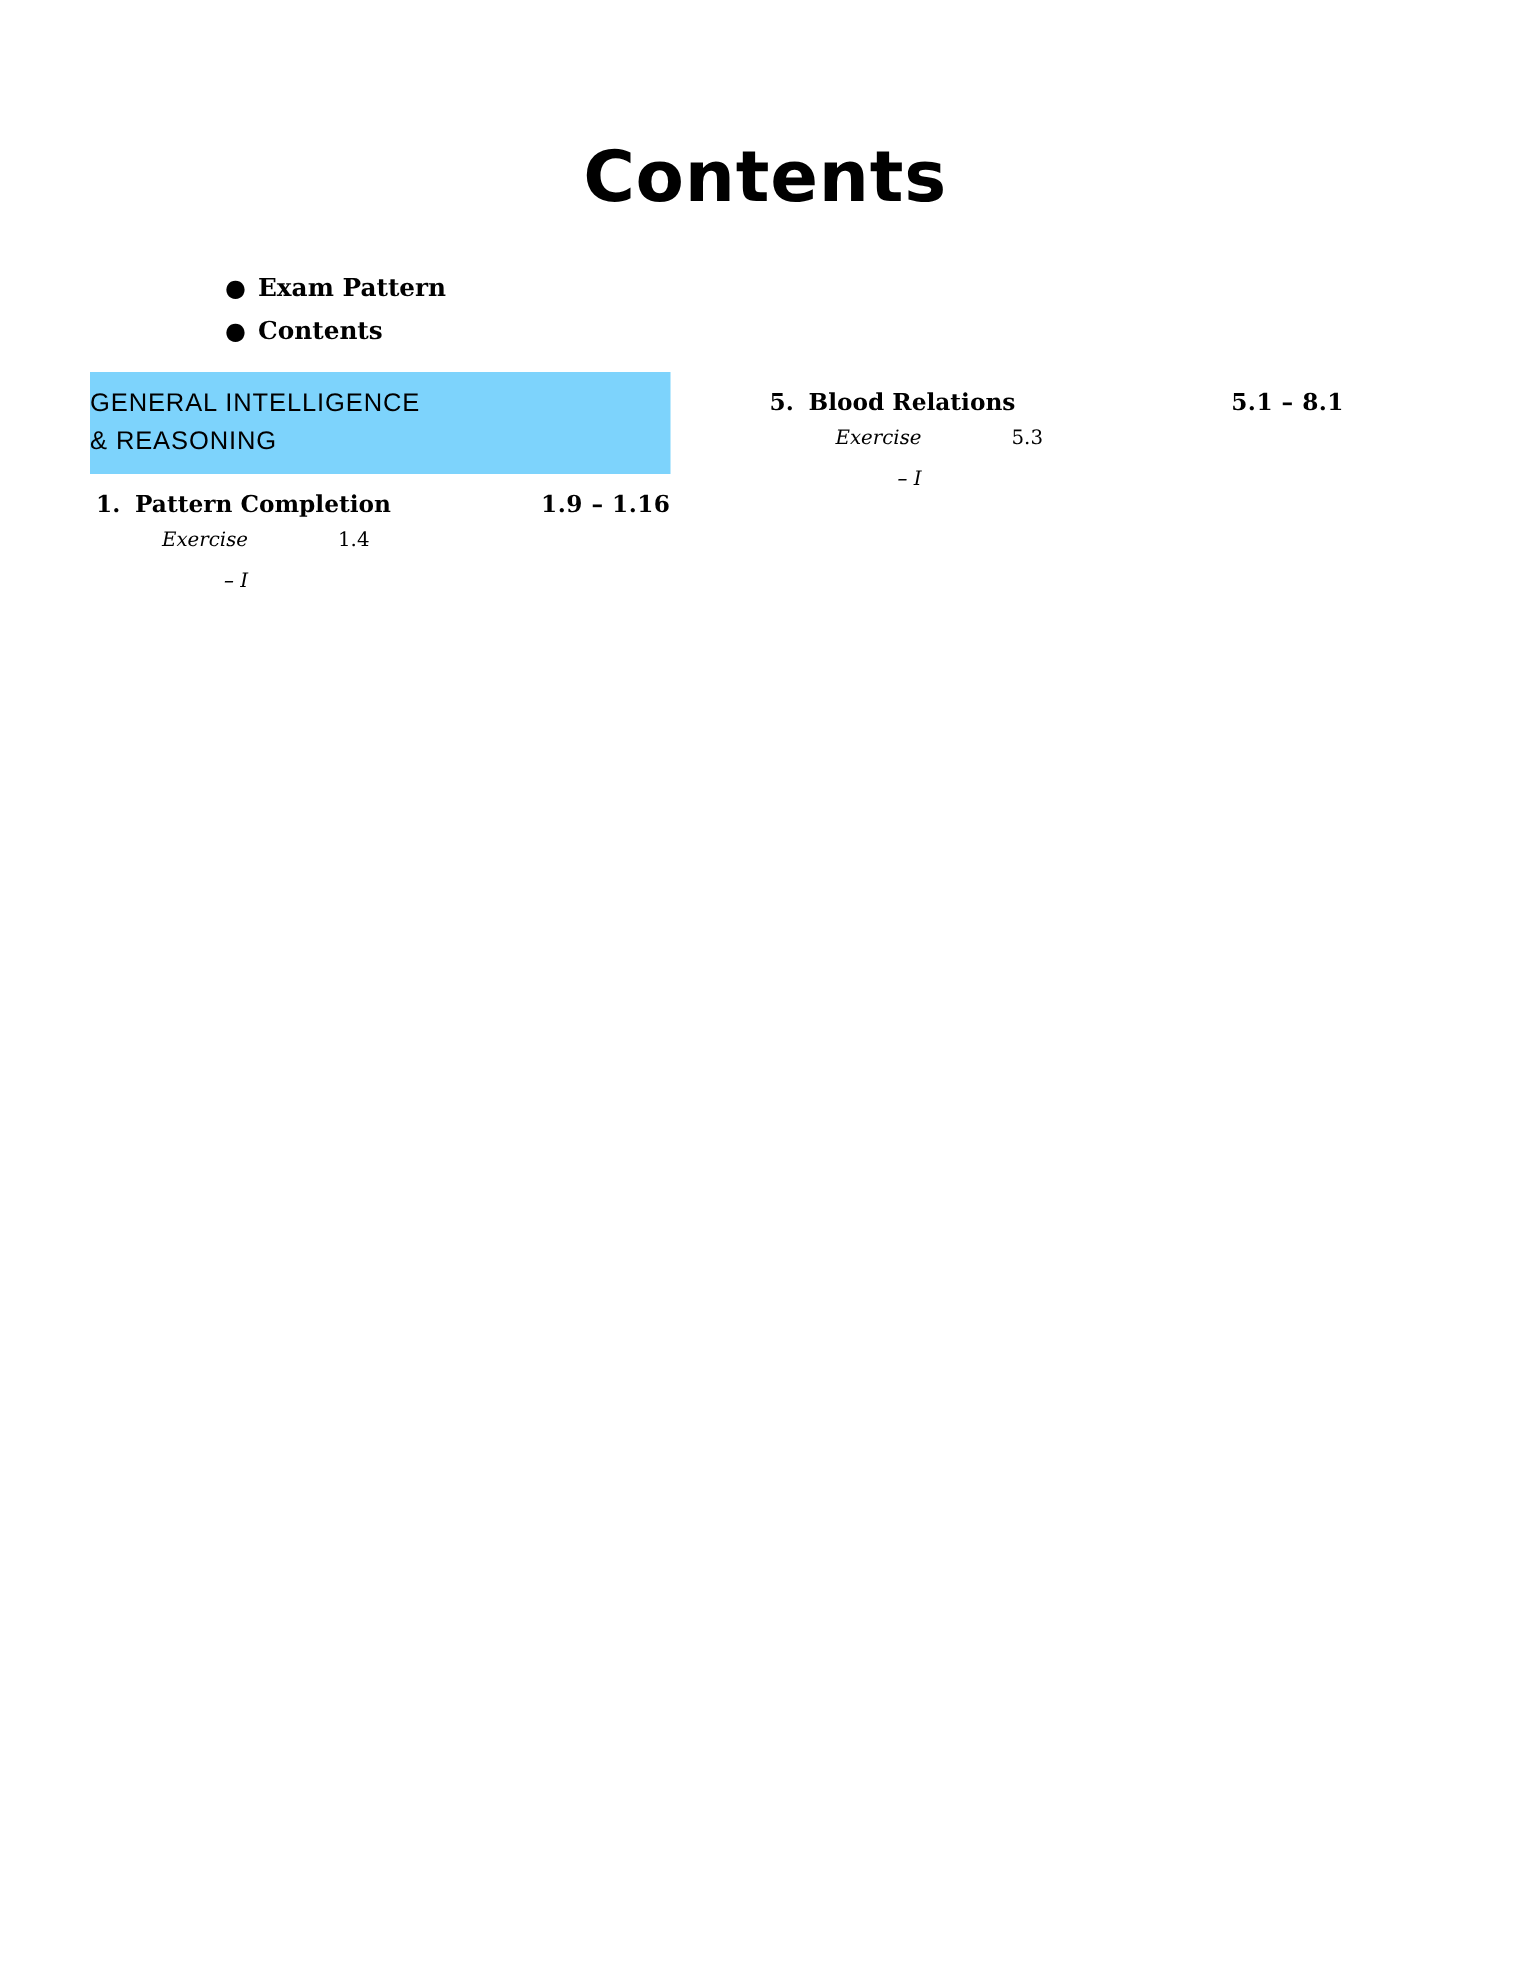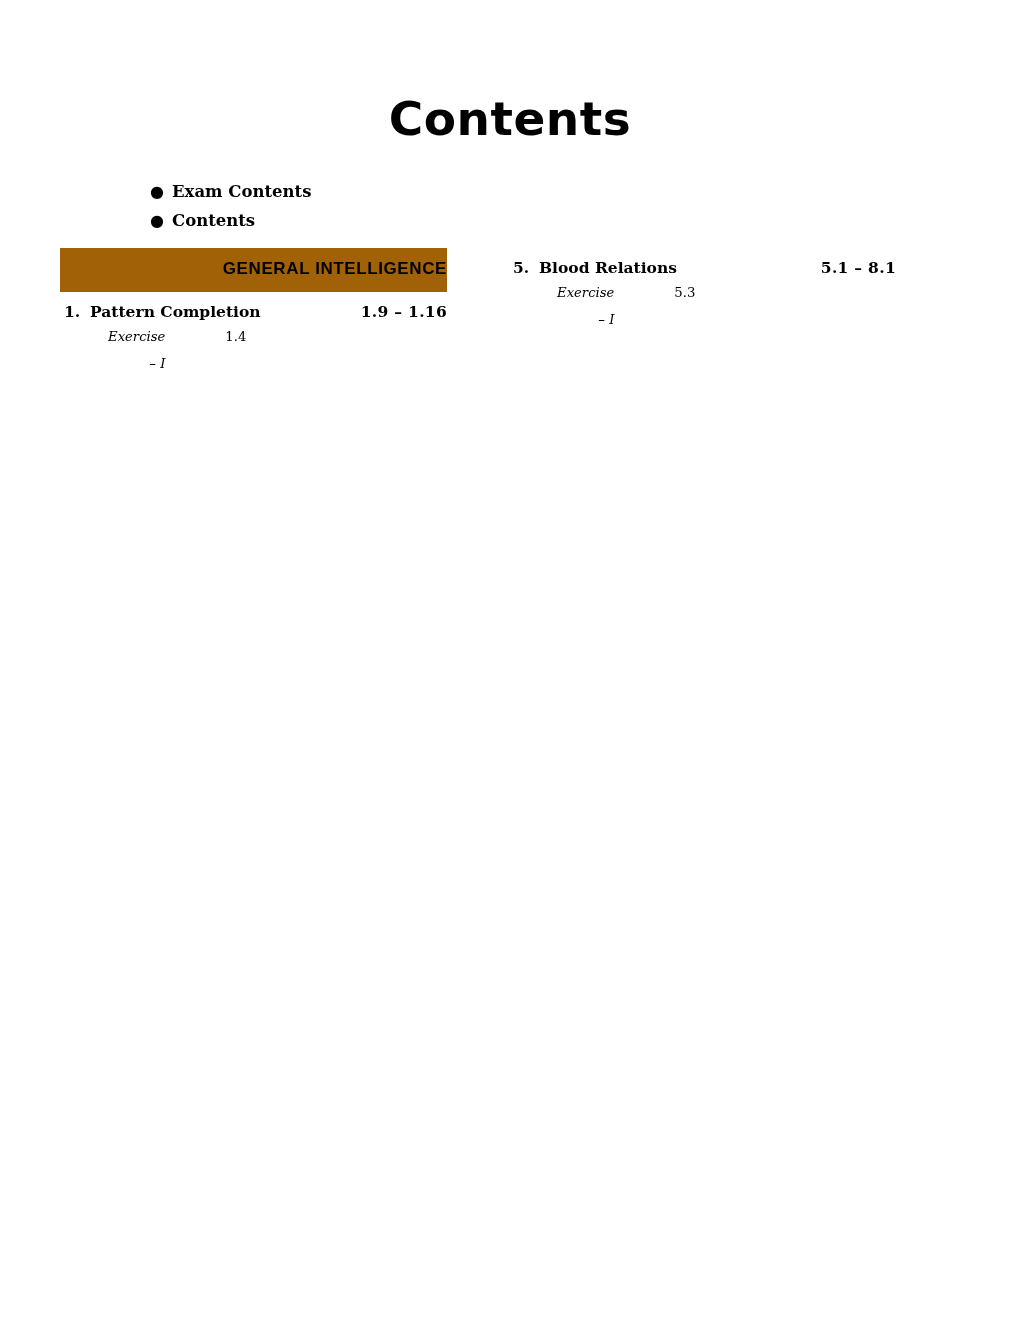--- a/index.html
+++ b/index.html
@@ -55,24 +55,24 @@
   .columns {
     display: flex;
     margin-top: 18px;
     gap: 62px;
   }
   .col {
     width: 387px;
     flex: 0 0 387px;
   }
   .section-banner {
-    background: #a16207;
-    text-align: right;
+    background: #7dd3fc;
+    text-align: left;
     font-family: "Liberation Sans", sans-serif;
-    font-weight: bold;
+    font-weight: normal;
     font-size: 17px;
     letter-spacing: 0.6px;
     padding: 9px 0 10px 0;
     line-height: 1.45;
     margin-bottom: 8px;
   }
   .chapter {
     display: flex;
     align-items: baseline;
     font-family: "DejaVu Serif", serif;
@@ -121,34 +121,35 @@
 </head>
 <body>
 
 <div class="page">
 
   <h1 class="title">Contents</h1>
 
   <ul class="front-list">
     <li>
       <span class="bullet">●</span>
-      <span>Exam Contents</span>
+      <span>Exam Pattern</span>
     </li>
     <li>
       <span class="bullet">●</span>
       <span>Contents</span>
     </li>
   </ul>
 
   <div class="columns">
 
     <div class="col">
 
       <div class="section-banner">
         <div>GENERAL  INTELLIGENCE</div>
+        <div>&amp; REASONING</div>
       </div>
 
       <div class="chapter">
         <span class="num">1.</span>
         <span class="name">Pattern Completion</span>
         <span class="pages">1.9 – 1.16</span>
       </div>
       <div class="entry">
         <span class="label">Exercise – I</span>
         <span class="page">1.4</span>

